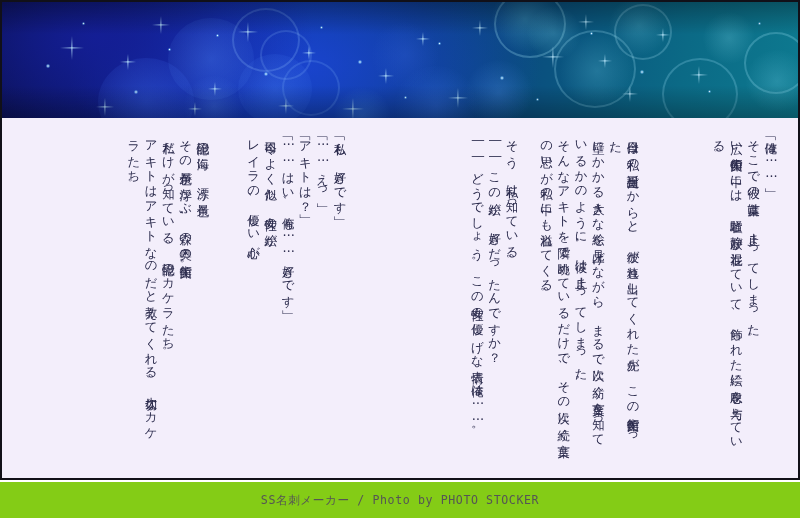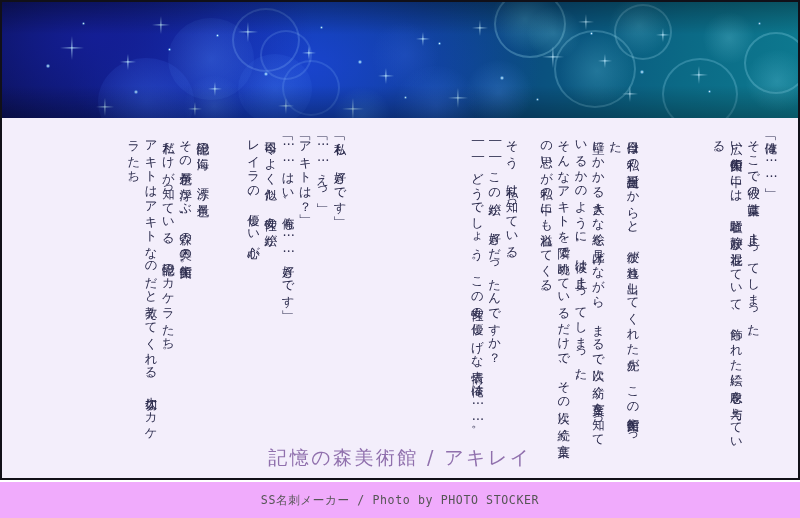--- a/index.html
+++ b/index.html
@@ -112,21 +112,21 @@
   }
 
   
   .footer {
     position:absolute;
     left:0; top:482px;
     width:800px; height:36px;
     display:flex;
     align-items:center;
     justify-content:center;
-    background:#f0abfc;
+    background:#84cc16;
   }
   .footer-text {
     font-family:"DejaVu Sans Mono", monospace;
     font-size:11.6px;
     letter-spacing:0.6px;
     color:#555555;
   }
 </style>
 </head>
 <body>
@@ -216,21 +216,20 @@
 「アキトは？」
 「……はい、俺も……好きです」
 司令によく似た、女性の絵が。
 レイラの、優しい心が。</div>
       <div class="vtext" id="blk-5">記憶の海に、漂う景色。
 その景色が浮かぶ、森の奥の美術館。
 私だけが知っている、記憶のカケラたち。
 アキトはアキトなのだと教えてくれる、大切なカケラたち。</div>
     </div>
 
-    <div class="card-title">記憶の森美術館 / アキレイ</div>
 
   </div>
 
   <div class="footer">
     <span class="footer-text">SS名刺メーカー / Photo by PHOTO STOCKER</span>
   </div>
 
 </div>
 
 </body></html>

